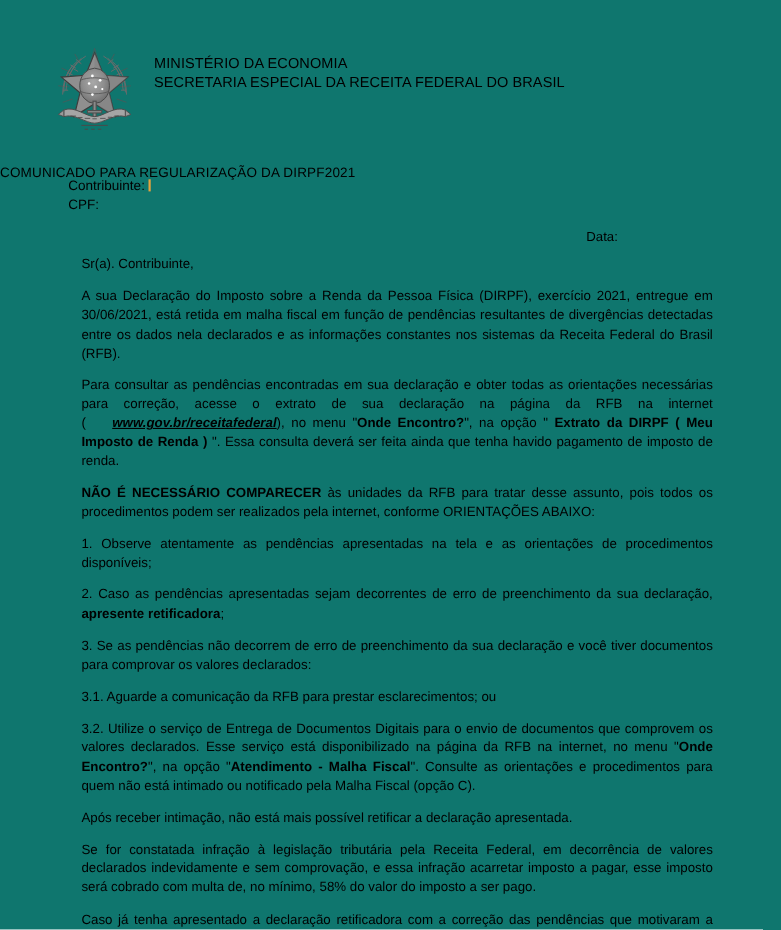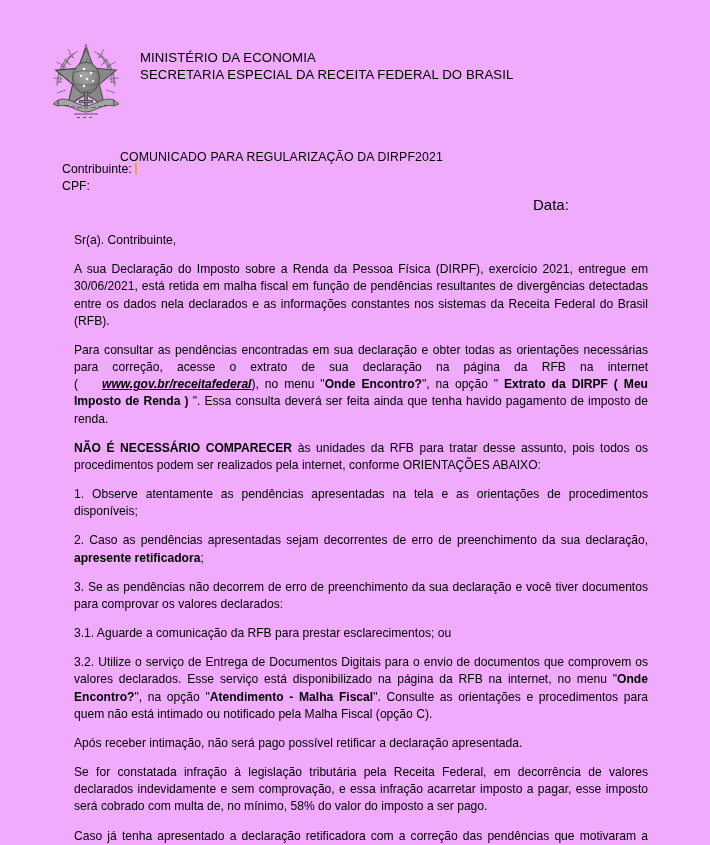--- a/index.html
+++ b/index.html
@@ -14,21 +14,21 @@
     font-family: "Liberation Sans", sans-serif;
     color: #000000;
     position: relative;
     overflow: hidden;
   }
 
   .page {
     width: 710px;
     height: 845px;
     position: relative;
-    background: #f0abfc;
+    background: #0f766e;
     box-sizing: border-box;
   }
 
   
   .letterhead {
     position: absolute;
     left: 0;
     top: 40px;
     width: 710px;
     display: flex;
@@ -57,21 +57,20 @@
     letter-spacing: 0.05px;
     white-space: nowrap;
   }
 
   
   .doc-title {
     position: absolute;
     left: 0;
     top: 150px;
     width: 563px;
-    text-align: center;
     font-size: 12.3px;
     letter-spacing: 0.15px;
   }
 
   
   .ident {
     position: absolute;
     left: 62px;
     top: 161px;
     font-size: 12.3px;
@@ -82,22 +81,22 @@
     display: inline-block;
     width: 2px;
     height: 11px;
     background: #e8a33d;
     vertical-align: -1px;
     margin-left: 3px;
   }
   .data-field {
     position: absolute;
     left: 533px;
-    top: 196px;
-    font-size: 15px;
+    top: 208px;
+    font-size: 12px;
     white-space: nowrap;
     text-align: center;
   }
 
   
   .body-text {
     position: absolute;
     left: 62px;
     top: 232px;
     width: 586px;
@@ -236,21 +235,21 @@
     <p>1. Observe atentamente as pendências apresentadas na tela e as orientações de procedimentos disponíveis;</p>
 
     <p><span>2. Caso as pendências apresentadas sejam decorrentes de erro de preenchimento da sua declaração, </span><b>apresente retificadora</b><span>;</span></p>
 
     <p>3. Se as pendências não decorrem de erro de preenchimento da sua declaração e você tiver documentos para comprovar os valores declarados:</p>
 
     <p>3.1. Aguarde a comunicação da RFB para prestar esclarecimentos; ou</p>
 
     <p><span>3.2. Utilize o serviço de Entrega de Documentos Digitais para o envio de documentos que comprovem os valores declarados. Esse serviço está disponibilizado na página da RFB na internet, no menu "</span><b>Onde Encontro?</b><span>", na opção "</span><b>Atendimento - Malha Fiscal</b><span>". Consulte as orientações e procedimentos para quem não está intimado ou notificado pela Malha Fiscal (opção C).</span></p>
 
-    <p>Após receber intimação, não será pago possível retificar a declaração apresentada.</p>
+    <p>Após receber intimação, não está mais possível retificar a declaração apresentada.</p>
 
     <p>Se for constatada infração à legislação tributária pela Receita Federal, em decorrência de valores declarados indevidamente e sem comprovação, e essa infração acarretar imposto a pagar, esse imposto será cobrado com multa de, no mínimo, 58% do valor do imposto a ser pago.</p>
 
     <p>Caso já tenha apresentado a declaração retificadora com a correção das pendências que motivaram a retenção de sua DIRPF em malha, favor desconsiderar esta correspondência.</p>
 
   </div>
 
 </div>
 
 </body></html>

